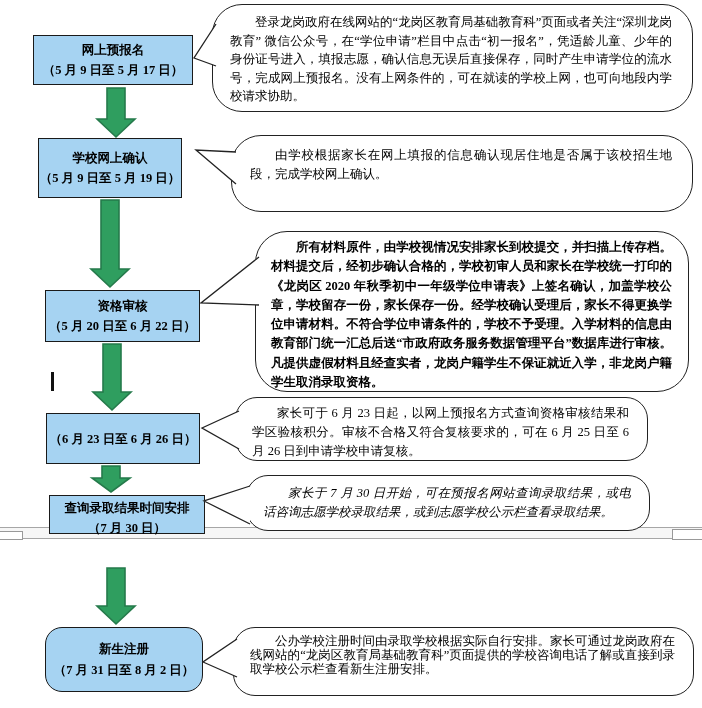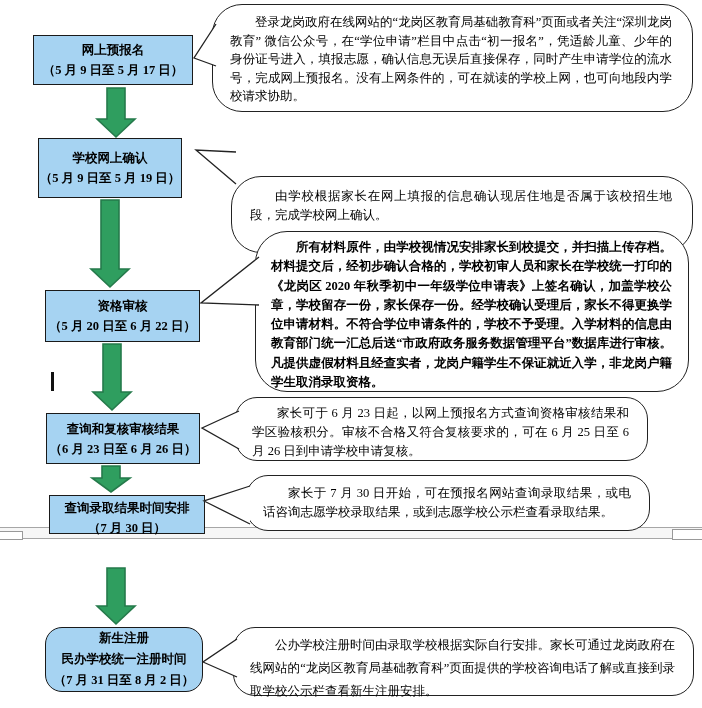--- a/index.html
+++ b/index.html
@@ -44,56 +44,54 @@
     <div>学校网上确认</div>
     <div>（5 月 9 日至 5 月 19 日）</div>
   </div>
 
   <div class="flow-box" style="left:45px;top:290px;width:155px;height:52px;">
     <div>资格审核</div>
     <div>（5 月 20 日至 6 月 22 日）</div>
   </div>
 
   <div class="flow-box" style="left:46px;top:413px;width:154px;height:51px;">
-    <div>查询和复核审核结果</div>
     <div>（6 月 23 日至 6 月 26 日）</div>
   </div>
 
   <div class="flow-box" style="left:49px;top:495px;width:156px;height:39px;justify-content:flex-start;padding-top:2px;">
     <div>查询录取结果时间安排</div>
     <div>（7 月 30 日）</div>
   </div>
 
   <div class="flow-box" style="left:45px;top:627px;width:158px;height:65px;line-height:21px;border-radius:17px;">
     <div>新生注册</div>
-    <div>民办学校统一注册时间</div>
     <div>（7 月 31 日至 8 月 2 日）</div>
   </div>
 
   <div class="callout" style="left:212px;top:4px;width:481px;height:108px;border-radius:30px;padding:8px 20px 12px 17px;line-height:18.6px;">
     <p>登录龙岗政府在线网站的“龙岗区教育局基础教育科”页面或者关注“深圳龙岗教育” 微信公众号，在“学位申请”栏目中点击“初一报名”，凭适龄儿童、少年的身份证号进入，填报志愿，确认信息无误后直接保存，同时产生申请学位的流水号，完成网上预报名。没有上网条件的，可在就读的学校上网，也可向地段内学校请求协助。</p>
   </div>
 
-  <div class="callout" style="left:231px;top:135px;width:462px;height:77px;border-radius:30px;padding:10px 20px 8px 18px;line-height:19px;margin-top:41px;">
+  <div class="callout" style="left:231px;top:135px;width:462px;height:77px;border-radius:30px;padding:10px 20px 8px 18px;line-height:19px;">
     <p>由学校根据家长在网上填报的信息确认现居住地是否属于该校招生地段，完成学校网上确认。</p>
   </div>
 
   <div class="callout" style="left:255px;top:231px;width:434px;height:161px;border-radius:32px;padding:6px 16px 5px 15px;line-height:19.3px;font-weight:bold;">
     <p>所有材料原件，由学校视情况安排家长到校提交，并扫描上传存档。材料提交后，经初步确认合格的，学校初审人员和家长在学校统一打印的《龙岗区 2020 年秋季初中一年级学位申请表》上签名确认，加盖学校公章，学校留存一份，家长保存一份。经学校确认受理后，家长不得更换学位申请材料。不符合学位申请条件的，学校不予受理。入学材料的信息由教育部门统一汇总后送“市政府政务服务数据管理平台”数据库进行审核。凡提供虚假材料且经查实者，龙岗户籍学生不保证就近入学，非龙岗户籍学生取消录取资格。</p>
   </div>
 
   <div class="callout" style="left:235px;top:397px;width:413px;height:64px;border-radius:22px;padding:6px 18px 6px 16px;line-height:19px;">
     <p>家长可于 6 月 23 日起，以网上预报名方式查询资格审核结果和学区验核积分。审核不合格又符合复核要求的，可在 6 月 25 日至 6 月 26 日到申请学校申请复核。</p>
   </div>
 
-  <div class="callout" style="left:246px;top:475px;width:404px;height:56px;border-radius:22px;padding:8px 18px 6px 16px;line-height:19px;">
+  <div class="callout" style="left:246px;top:475px;width:404px;height:56px;border-radius:22px;padding:8px 18px 6px 16px;line-height:19px;font-style:italic;">
     <p>家长于 7 月 30 日开始，可在预报名网站查询录取结果，或电话咨询志愿学校录取结果，或到志愿学校公示栏查看录取结果。</p>
   </div>
 
-  <div class="callout" style="left:233px;top:627px;width:461px;height:69px;border-radius:22px;padding:6px 18px 5px 16px;line-height:23px;">
+  <div class="callout" style="left:233px;top:627px;width:461px;height:69px;border-radius:22px;padding:6px 18px 5px 16px;line-height:14px;">
     <p>公办学校注册时间由录取学校根据实际自行安排。家长可通过龙岗政府在线网站的“龙岗区教育局基础教育科”页面提供的学校咨询电话了解或直接到录取学校公示栏查看新生注册安排。</p>
   </div>
 
   <svg id="svg-layer" width="702" height="708" viewBox="0 0 702 708">
 
     <polygon class="arrow" points="107,88 125,88 125,119 135,119 116,137 97,119 107,119"></polygon>
     <polygon class="arrow" points="101,200 119,200 119,269 129,269 110,287 91,269 101,269"></polygon>
     <polygon class="arrow" points="103,344 121,344 121,392 131,392 112,410 93,392 103,392"></polygon>
     <polygon class="arrow" points="102,466 120,466 120,478 130,478 111,492 92,478 102,478"></polygon>
     <polygon class="arrow" points="107,568 125,568 125,606 135,606 116,624 97,606 107,606"></polygon>

